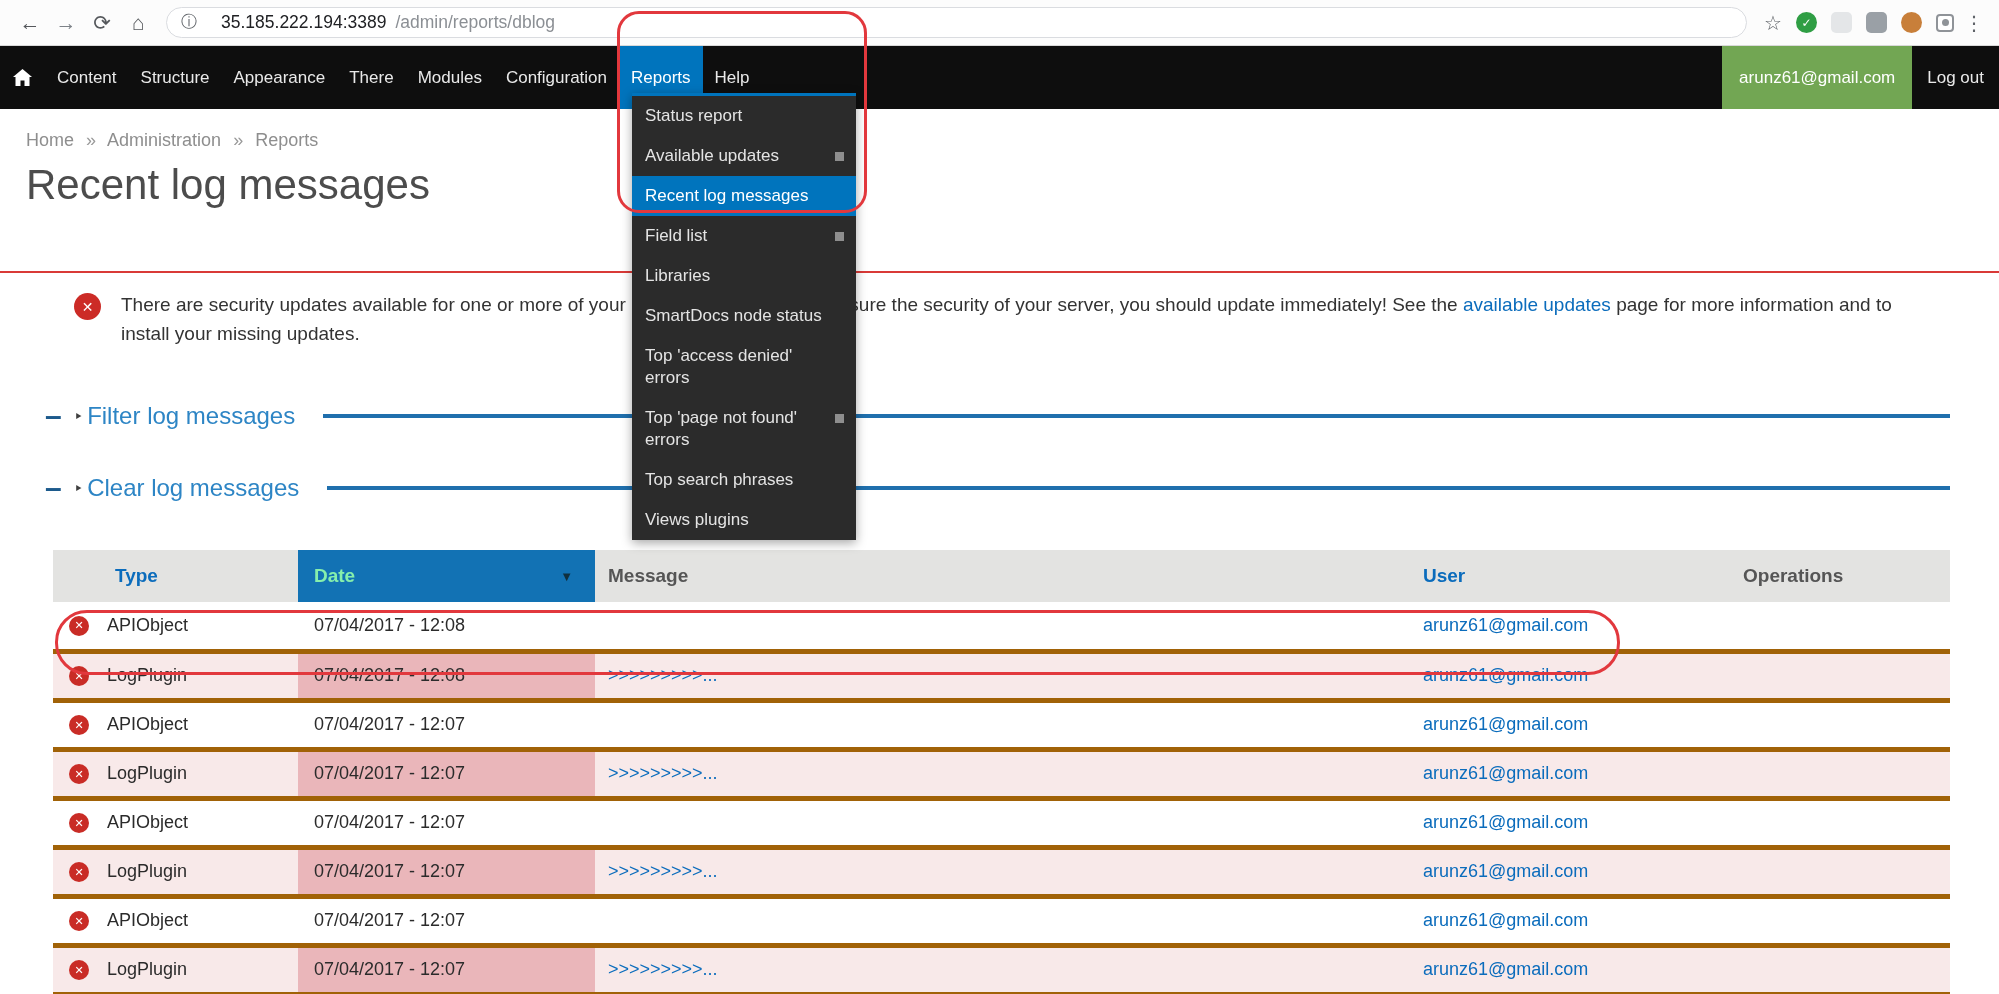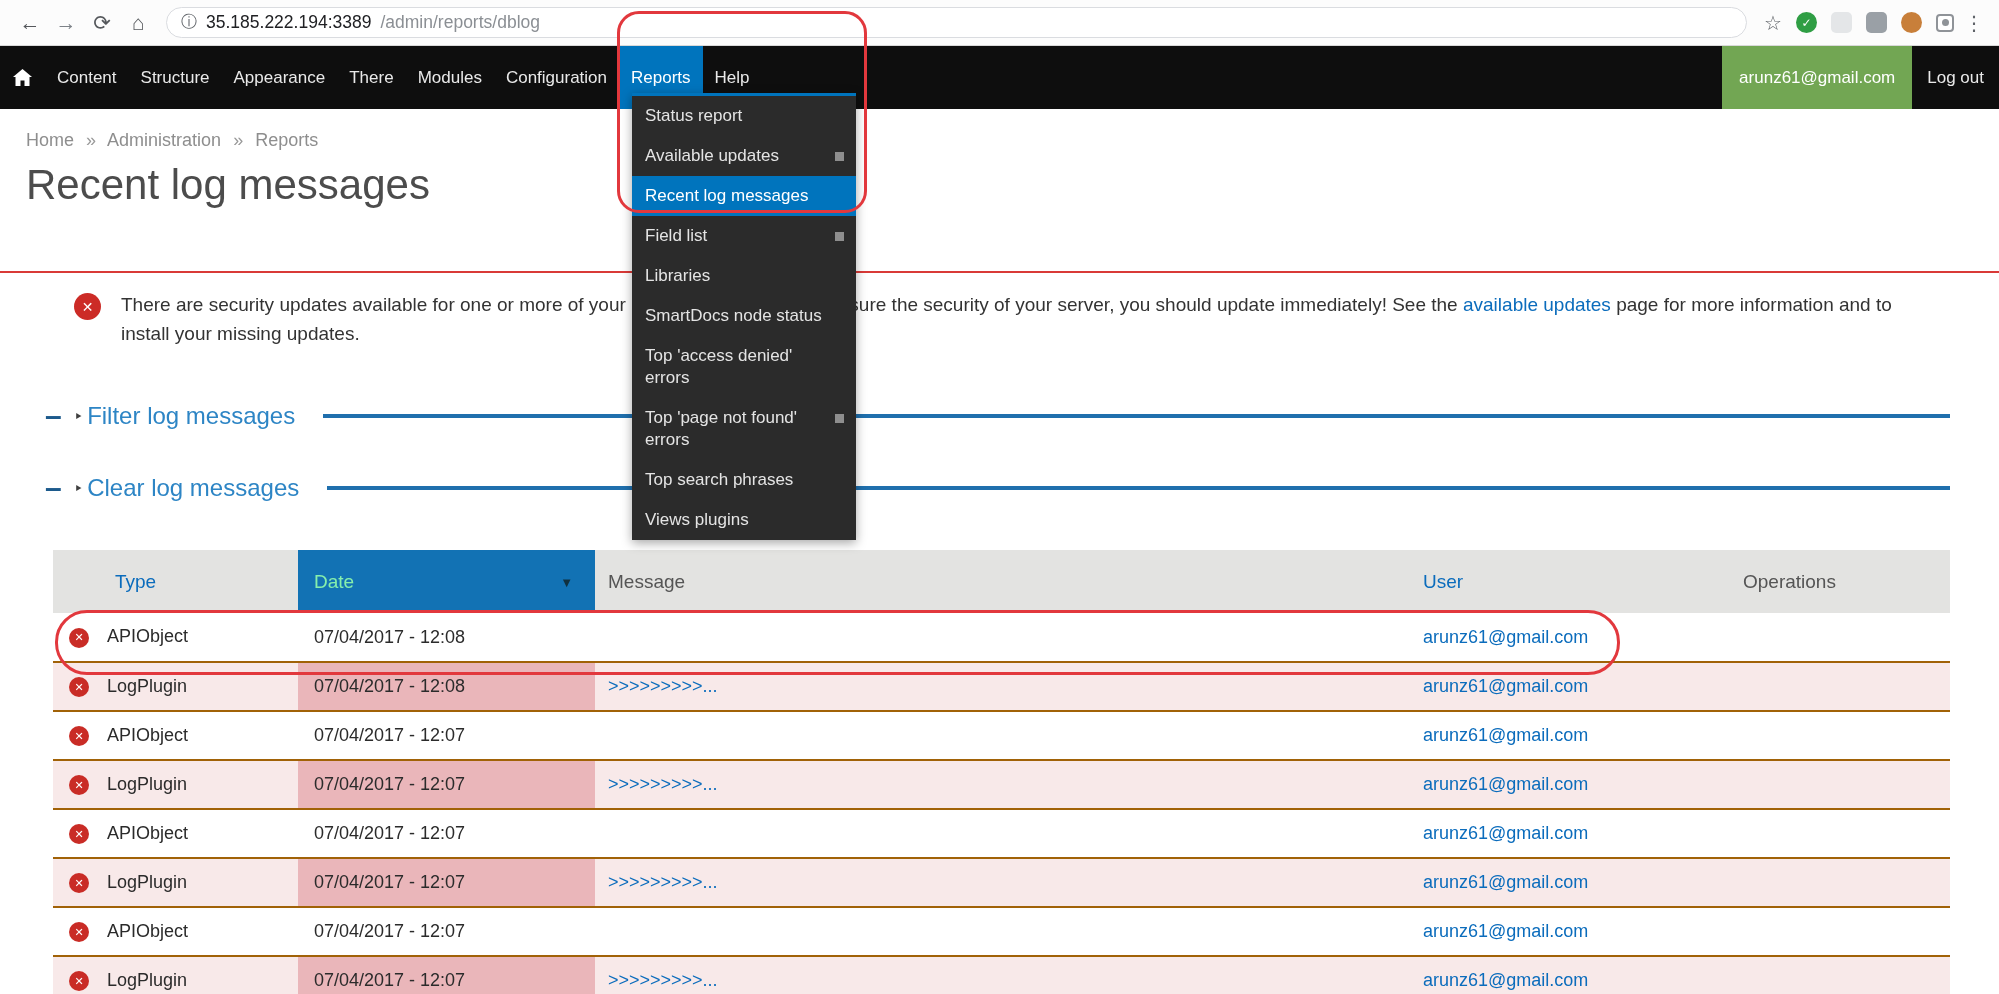--- a/index.html
+++ b/index.html
@@ -11,21 +11,21 @@
   [data-interactable="true"] { cursor:pointer; }
 
   
   .chrome { height:46px; background:#fcfcfc; border-bottom:1px solid #d9d9d9;
             display:flex; align-items:center; padding:0 12px; }
   .navicon { font-size:21px; color:#55585c; width:36px; text-align:center; flex:0 0 auto; user-select:none; }
   .navicon.fwd { color:#7d8288; }
   .omnibox { flex:1; height:31px; border:1px solid #dadce0; border-radius:16px; background:#fff;
              display:flex; align-items:center; padding:0 14px; margin:0 10px; gap:9px; min-width:0; overflow:hidden; }
   .omnibox .info { color:#5f6368; font-size:16px; }
-  .url-host { color:#202124; font-size:17.5px; white-space:nowrap; }
+  .url-host { color:#202124; font-size:17.5px; white-space:nowrap;margin-left:15px; }
   .url-path { color:#8b8f94; font-size:17.5px; white-space:nowrap; }
   .star { font-size:20px; color:#5f6368; width:32px; text-align:center; flex:0 0 auto; }
   .ext { width:21px; height:21px; border-radius:50%; margin:0 7px; flex:0 0 auto;
          display:flex; align-items:center; justify-content:center; font-size:12px; }
   .ext.green   { background:#2f9e44; color:#fff; }
   .ext.dim     { background:#e4e6e8; border-radius:5px; }
   .ext.gray    { background:#9aa0a6; border-radius:5px; }
   .ext.orange  { background:#c87f3a; }
   .ext.capture { background:#fff; border:2px solid #8f9398; border-radius:4px; width:18px; height:18px; }
   .ext.capture::after { content:""; width:7px; height:7px; border-radius:50%; background:#8f9398; }
@@ -67,33 +67,33 @@
   
   .fieldset { display:flex; align-items:center; margin:30px 49px 0 45px; }
   .fieldset.clear { margin-top:44px; }
   .fs-dash  { font-size:30px; font-weight:700; color:#1c5a8c; line-height:18px; margin-right:12px; }
   .fs-arrow { font-size:16px; color:#3f3f3f; margin-right:4px; }
   .fs-label { font-size:24px; color:#2d85c5; white-space:nowrap;text-align:right; }
   .fs-line  { flex:1; height:4px; background:#1f6fad; margin-left:28px; }
 
   
   table.log-table { border-collapse:collapse; table-layout:fixed; width:1897px; margin:48px 0 0 53px; }
-  thead th { height:63px; background:#e3e3e1; font-weight:400; font-size:19px; text-align:left;
+  thead th { height:52px; background:#e3e3e1; font-weight:700; font-size:19px; text-align:left;
              padding:0; color:#555; }
   thead th a { text-decoration:none; color:#0b6cbc; }
   th.h-type { padding-left:62px; }
   th.h-date { background:#1272b4; position:relative; padding-left:16px; }
   th.h-date a { color:#86efac; }
   .sort-arrow { position:absolute; right:22px; top:50%; transform:translateY(-50%);
                 font-size:13px; color:#10303f; }
   th.h-msg  { padding-left:13px; }
   th.h-user { padding-left:13px; }
   th.h-ops  { padding-left:38px; }
 
-  tbody td { height:49px; font-size:18px; color:#2b2b2b; padding:0; border-bottom:2px solid #a16207; background:#fff; }
+  tbody td { height:49px; font-size:18px; color:#2b2b2b; padding:0; border-bottom:5px solid #a16207; background:#fff; }
   td.c-type { padding-left:16px; white-space:nowrap; }
   td.c-date { padding-left:16px; }
   td.c-msg  { padding-left:13px; }
   td.c-user { padding-left:13px; }
   td.c-msg a, td.c-user a { color:#0b6cbc; text-decoration:none; }
   tr.err td { background:#f8e9e9; }
   tr.err td.c-date { background:#eab6ba; }
   .err-icon { display:inline-flex; width:20px; height:20px; border-radius:50%; background:#c92c26;
               color:#fff; font-size:11px; font-weight:700; align-items:center; justify-content:center;
               vertical-align:middle; margin-right:18px; }

